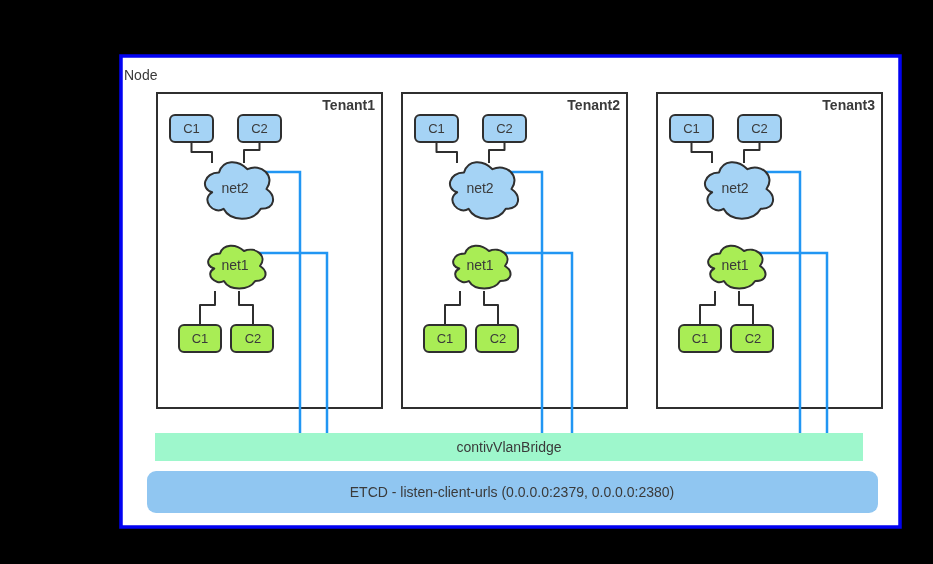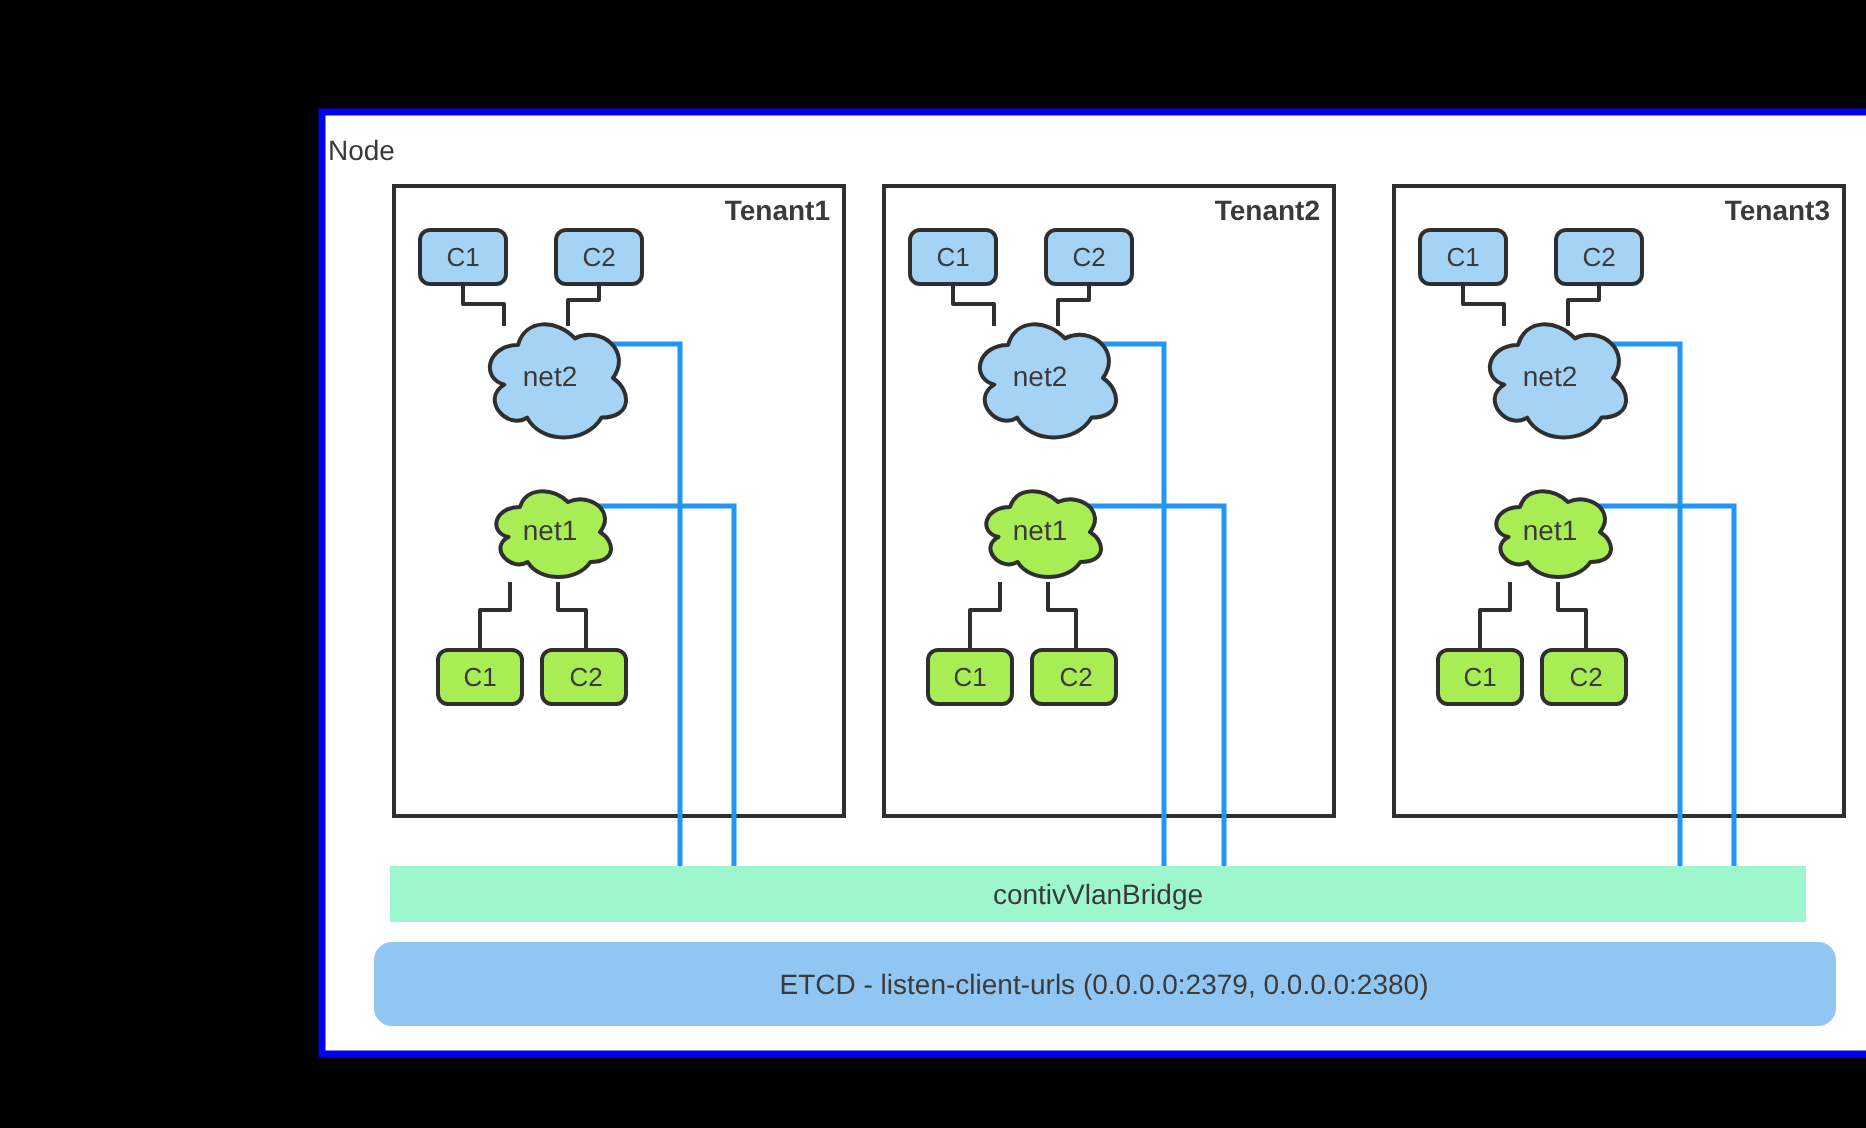--- a/index.html
+++ b/index.html
@@ -1,16 +1,16 @@
 <!DOCTYPE html>
 <html><head>
 <meta charset="utf-8">
 <style>
   html,body{margin:0;padding:0;background:#000;}
-  .canvas{width:760px;height:564px;position:relative;background:#000;padding-left:40px;}
+  .canvas{width:760px;height:564px;position:relative;background:#000;}
   svg{display:block;}
   text{font-family:"Liberation Sans","DejaVu Sans",sans-serif;fill:#3a3a3a;}
   .node-rect{fill:#ffffff;stroke:#0202f2;stroke-width:3.5;}
   .tenant-rect{fill:#ffffff;stroke:#2f2f2f;stroke-width:2;}
   .wire{fill:none;stroke:#2f2f2f;stroke-width:2;stroke-linejoin:round;}
   .link{fill:none;stroke:#2196f3;stroke-width:2.5;}
   .shape{stroke:#2f2f2f;stroke-width:2;}
   .cloud{stroke:#2f2f2f;stroke-width:2;stroke-linejoin:round;}
   .nlbl{font-size:14px;}
   .tlbl{font-size:14px;font-weight:bold;text-anchor:end;}

